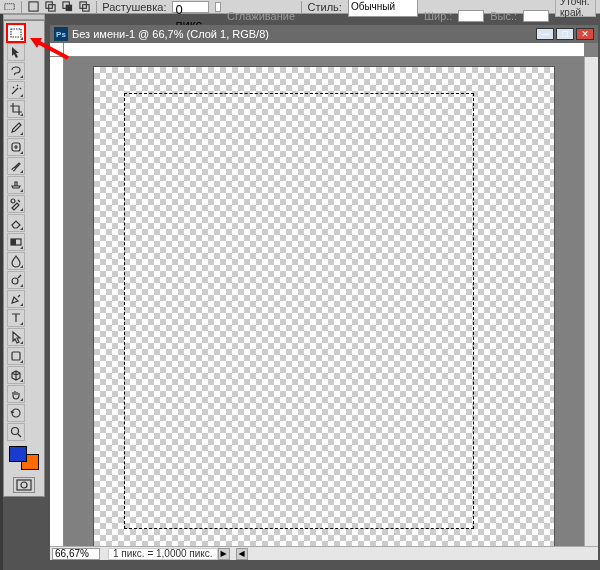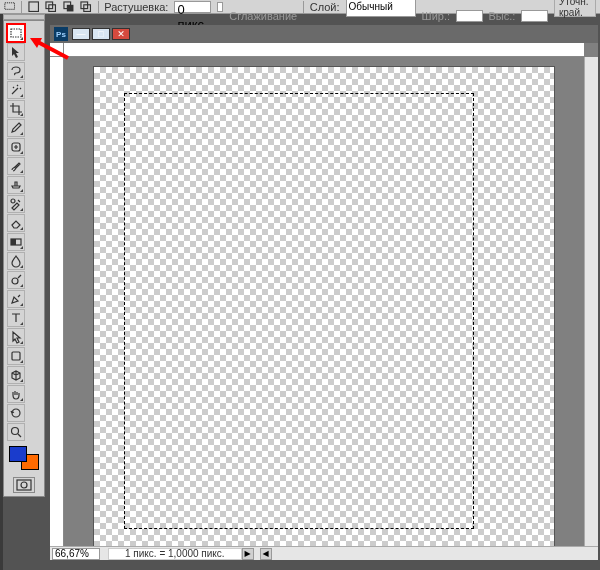--- a/index.html
+++ b/index.html
@@ -49,21 +49,21 @@
   .win-close { background: #d44a3e; color: #fff; }
 
   
   .canvas-wrap { position: absolute; left: 50px; top: 43px; right: 2px; bottom: 10px; background: #808080; }
   .ruler-h { position: absolute; left: 14px; top: 0; right: 14px; height: 14px; background: #fff; border-bottom: 1px solid #888; }
   .ruler-v { position: absolute; left: 0; top: 14px; width: 14px; bottom: 14px; background: #fff; border-right: 1px solid #888; }
   .ruler-corner { position: absolute; left: 0; top: 0; width: 14px; height: 14px; background: #fff; border-right: 1px solid #888; border-bottom: 1px solid #888; }
   .scroll-v { position: absolute; right: 0; top: 14px; width: 14px; bottom: 14px; background: #e6e6e6; border-left: 1px solid #aaa; }
   .scroll-h-area { position: absolute; left: 0; bottom: 0; right: 0; height: 14px; background: #e6e6e6; border-top: 1px solid #aaa; display: flex; align-items: center; }
   .status-zoom { width: 48px; height: 12px; background: #fff; border: 1px solid #999; font-size: 10px; padding: 0 2px; display: flex; align-items: center; margin-left: 2px; }
-  .status-info { font-size: 10px; color: #333; margin-left: 8px; background: #fff; padding: 0 16px; border: 1px solid #ccc; height: 12px; display: flex; align-items: center; }
+  .status-info { font-size: 10px; color: #333; margin-left: 8px; background: #fff; padding: 0 4px; border: 1px solid #ccc; height: 12px; display: flex; align-items: center; }
   .scroll-h-track { flex: 1; height: 12px; background: #e6e6e6; margin-left: 6px; display: flex; align-items: center; }
   .scroll-arrow { width: 12px; height: 12px; background: #d0d0d0; border: 1px solid #999; display: flex; align-items: center; justify-content: center; font-size: 8px; }
 
   .canvas-viewport { position: absolute; left: 14px; top: 14px; right: 14px; bottom: 14px; background: #808080; display: flex; align-items: flex-start; justify-content: center; overflow: hidden; }
   .artboard { margin-top: 10px; width: 460px; height: 490px; background-image:
     linear-gradient(45deg, #ccc 25%, transparent 25%),
     linear-gradient(-45deg, #ccc 25%, transparent 25%),
     linear-gradient(45deg, transparent 75%, #ccc 75%),
     linear-gradient(-45deg, transparent 75%, #ccc 75%);
     background-size: 12px 12px;
@@ -109,21 +109,21 @@
         <rect x="1" y="1" width="7" height="7" class="ico"></rect>
         <rect x="4" y="4" width="7" height="7" class="ico"></rect>
       </svg>
     </span>
   <span class="sep"></span>
   <span class="opt-label">Растушевка:</span>
   <span class="opt-input">0 пикс.</span>
   <span class="checkbox"></span>
   <span class="opt-label opt-disabled">Сглаживание</span>
   <span class="sep"></span>
-  <span class="opt-label">Слой:</span>
+  <span class="opt-label">Стиль:</span>
   <span class="opt-select">
       <span>Обычный</span>
     </span>
   <span class="opt-label opt-disabled">Шир.:</span>
   <span class="opt-input opt-disabled"></span>
   <span class="opt-label opt-disabled">Выс.:</span>
   <span class="opt-input opt-disabled"></span>
   <span class="right-btn">Уточн. край.</span>
 </div>
 
@@ -292,20 +292,21 @@
   </div>
 </div>
 
 <svg class="arrow" width="44" height="26" viewBox="0 0 44 26">
   <path d="M40 22 L6 4" stroke="#ff0000" stroke-width="4" fill="none"></path>
   <path d="M2 2 L14 2 L9 12 Z" fill="#ff0000"></path>
 </svg>
 
 <div class="doc-win">
   <span class="ps-icon">Ps</span>
+  <span class="title">Без имени-1 @ 66,7% (Слой 1, RGB/8)</span>
   <div class="win-ctrls">
     <span class="win-btn win-min">—</span>
     <span class="win-btn win-max">□</span>
     <span class="win-btn win-close">✕</span>
   </div>
 </div>
 
 <div class="canvas-wrap">
   <div class="ruler-corner"></div>
   <div class="ruler-h"></div>

